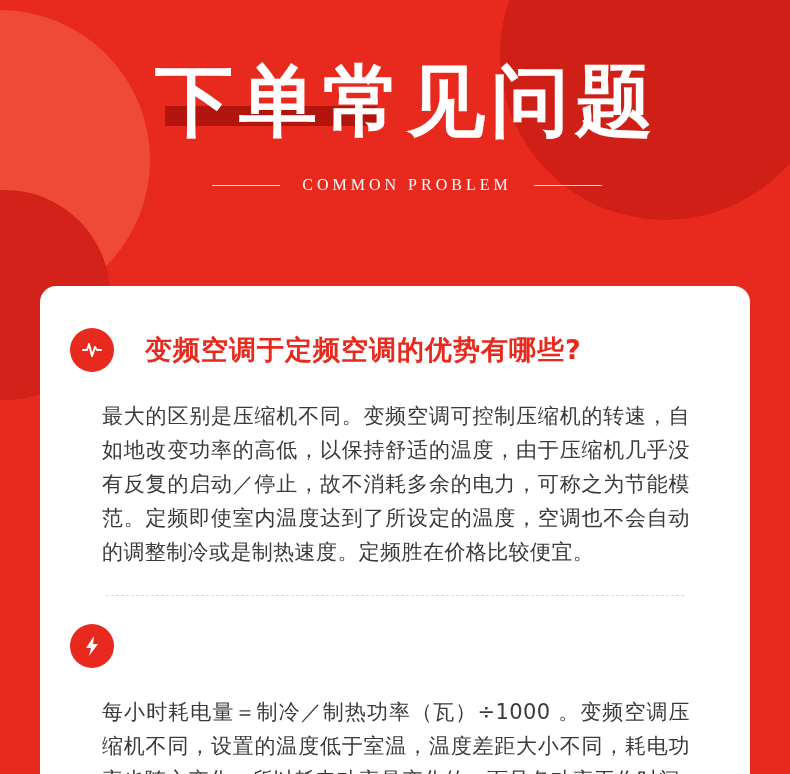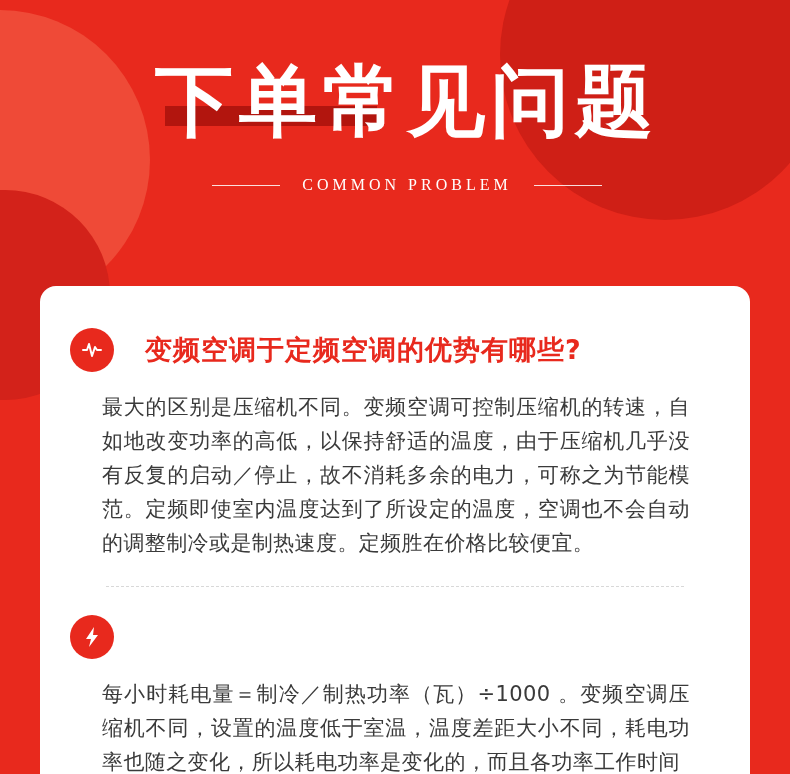--- a/index.html
+++ b/index.html
@@ -137,21 +137,21 @@
   }
   .qa-question {
     font-family: "DejaVu Sans", sans-serif;
     font-size: 27px;
     font-weight: bold;
     color: #e8291d;
     letter-spacing: 1px;
     white-space: nowrap;
   }
   .qa-answer {
-    margin-top: 18px;
+    margin-top: 27px;
     padding: 0 30px 0 32px;
     font-family: "DejaVu Sans", sans-serif;
     font-size: 21px;
     line-height: 1.62;
     color: #3a3a3a;
     letter-spacing: 0.4px;
     text-align: justify;
   }
   .divider {
     margin: 26px 36px 0 36px;

